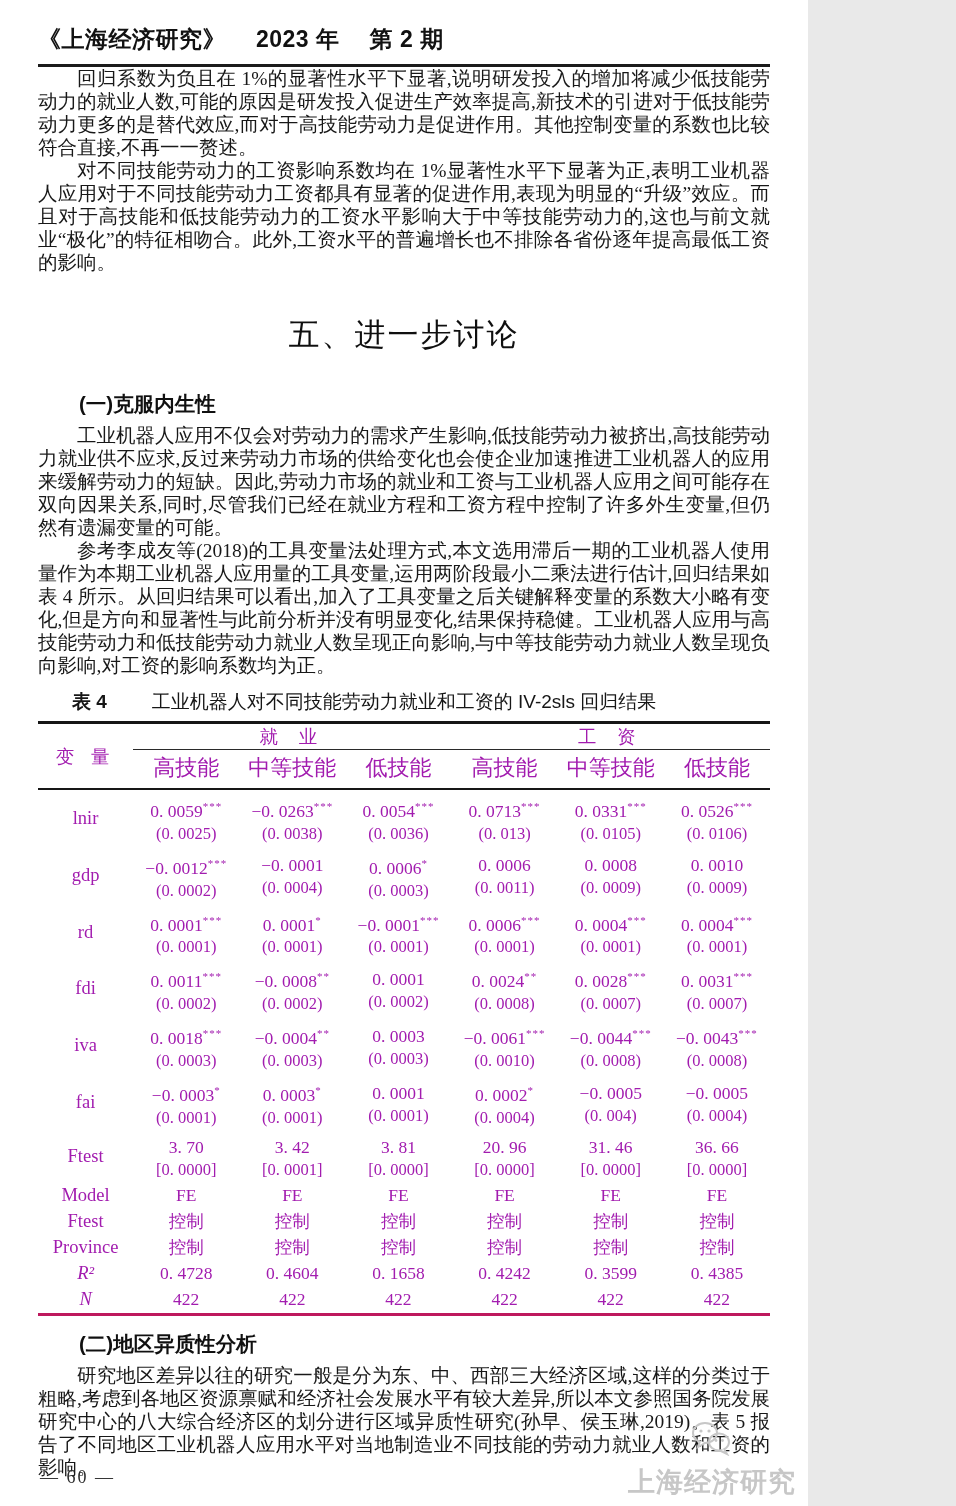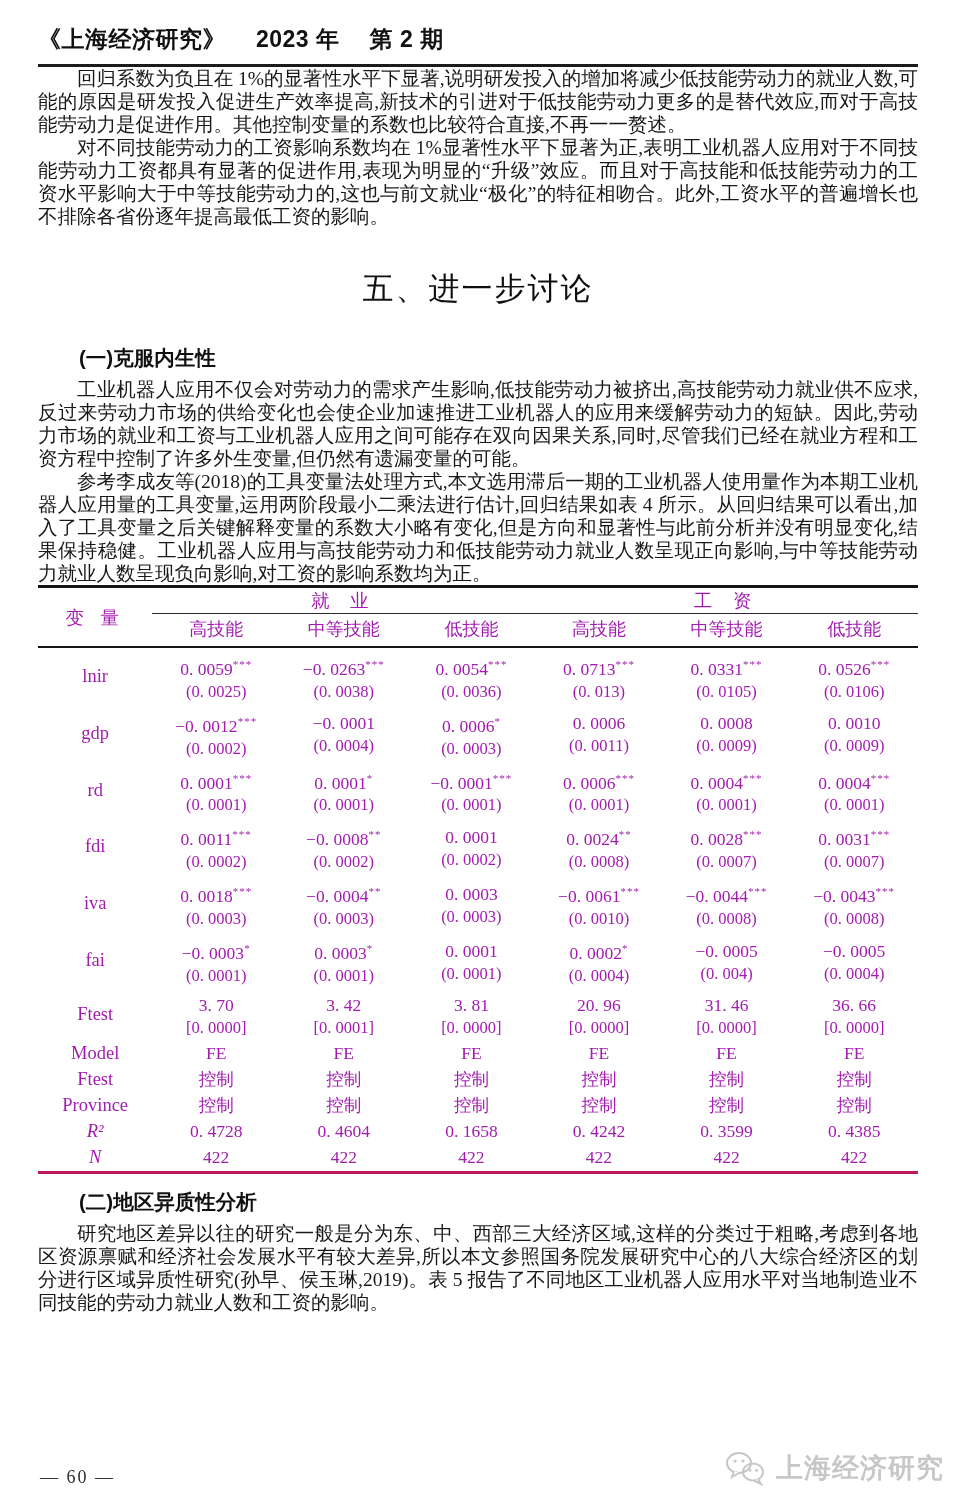--- a/index.html
+++ b/index.html
@@ -1,17 +1,17 @@
 <!DOCTYPE html>
 <html><head>
 <meta charset="utf-8">
 <style>
   html,body{margin:0;padding:0;background:#e9e9e9;}
   .page{
-    width:956px;height:1506px;background:#ffffff;position:relative;
+    width:808px;height:1506px;background:#ffffff;position:relative;
     box-sizing:border-box;padding:24px 38px 0 38px;
     font-family:"Liberation Serif","DejaVu Serif",serif;color:#1c1c1c;
     overflow:hidden;
   }
   .journal-line{
     font-family:"Liberation Sans","DejaVu Sans",sans-serif;
     font-weight:bold;font-size:23px;letter-spacing:.5px;
     display:flex;gap:30px;align-items:baseline;color:#111;
   }
   .header-rule{border-bottom:3px solid #1b1b1b;margin-top:9px;}
@@ -34,37 +34,37 @@
     font-family:"Liberation Sans","DejaVu Sans",sans-serif;font-size:19px;color:#161616;}
   .caption .lbl{position:absolute;left:34px;font-weight:bold;}
   table.reg{
     width:100%;border-collapse:collapse;table-layout:fixed;
     border-top:3px solid #161616;border-bottom:3px solid #be185d;
     font-size:17.5px;color:#a21caf;
   }
   table.reg th,table.reg td{font-weight:normal;padding:0;text-align:center;}
   th.varh{border-bottom:2.5px solid #161616;font-size:18.5px;letter-spacing:6px;}
   th.grp{border-bottom:1.5px solid #2a2a2a;font-size:18.5px;letter-spacing:8px;padding:3px 0 2px 0;}
-  tr.subhead th{border-bottom:2.5px solid #161616;font-size:18px;padding:3px 0 5px 0;}
+  tr.subhead th{border-bottom:2.5px solid #161616;font-size:22px;padding:3px 0 5px 0;}
   td .cv{line-height:24px;padding-top:4px;white-space:nowrap;}
   td .cse{line-height:21px;padding-bottom:3px;font-size:16.5px;white-space:nowrap;}
   td .cv sup{font-size:11px;letter-spacing:1px;}
   th.row-label{font-size:18.5px;}
   th.row-label.it{font-style:italic;}
   tbody tr.single td .cv{padding:1px 0 2px 0;line-height:23px;}
   tbody tr.single th.row-label{line-height:23px;}
   .footer-page{
     position:absolute;left:40px;bottom:18px;font-size:18px;color:#2d2d2d;
     letter-spacing:2px;
     margin-top:44px;
   }
   .watermark{
-    position:absolute;right:12px;bottom:20px;display:flex;align-items:center;gap:8px;
+    position:absolute;right:12px;bottom:6px;display:flex;align-items:center;gap:8px;
     color:#c7c7c7;font-family:"Liberation Sans","DejaVu Sans",sans-serif;
-    font-size:27px;font-weight:bold;letter-spacing:1px;user-select:none;
+    font-size:27px;font-weight:bold;letter-spacing:1px;user-select:none;flex-direction:column;
   }
   .watermark svg{display:block;}
 </style>
 </head>
 <body>
 
 <div class="page">
 
   <div class="journal-line">
     <span>《上海经济研究》</span>
@@ -75,20 +75,24 @@
 
   <p class="body p-first">回归系数为负且在 1%的显著性水平下显著,说明研发投入的增加将减少低技能劳动力的就业人数,可能的原因是研发投入促进生产效率提高,新技术的引进对于低技能劳动力更多的是替代效应,而对于高技能劳动力是促进作用。其他控制变量的系数也比较符合直接,不再一一赘述。</p>
   <p class="body">对不同技能劳动力的工资影响系数均在 1%显著性水平下显著为正,表明工业机器人应用对于不同技能劳动力工资都具有显著的促进作用,表现为明显的“升级”效应。而且对于高技能和低技能劳动力的工资水平影响大于中等技能劳动力的,这也与前文就业“极化”的特征相吻合。此外,工资水平的普遍增长也不排除各省份逐年提高最低工资的影响。</p>
 
   <h1 class="section">五、进一步讨论</h1>
 
   <h2 class="subsection">(一)克服内生性</h2>
   <p class="body">工业机器人应用不仅会对劳动力的需求产生影响,低技能劳动力被挤出,高技能劳动力就业供不应求,反过来劳动力市场的供给变化也会使企业加速推进工业机器人的应用来缓解劳动力的短缺。因此,劳动力市场的就业和工资与工业机器人应用之间可能存在双向因果关系,同时,尽管我们已经在就业方程和工资方程中控制了许多外生变量,但仍然有遗漏变量的可能。</p>
   <p class="body">参考李成友等(2018)的工具变量法处理方式,本文选用滞后一期的工业机器人使用量作为本期工业机器人应用量的工具变量,运用两阶段最小二乘法进行估计,回归结果如表 4 所示。从回归结果可以看出,加入了工具变量之后关键解释变量的系数大小略有变化,但是方向和显著性与此前分析并没有明显变化,结果保持稳健。工业机器人应用与高技能劳动力和低技能劳动力就业人数呈现正向影响,与中等技能劳动力就业人数呈现负向影响,对工资的影响系数均为正。</p>
 
+  <div class="caption">
+    <span class="lbl">表 4</span>
+    <span class="ttl">工业机器人对不同技能劳动力就业和工资的 IV-2sls 回归结果</span>
+  </div>
 
   <table class="reg">
     <colgroup>
       <col style="width:13%">
       <col style="width:14.5%">
         <col style="width:14.5%">
         <col style="width:14.5%">
       <col style="width:14.5%">
         <col style="width:14.5%">
         <col style="width:14.5%">

